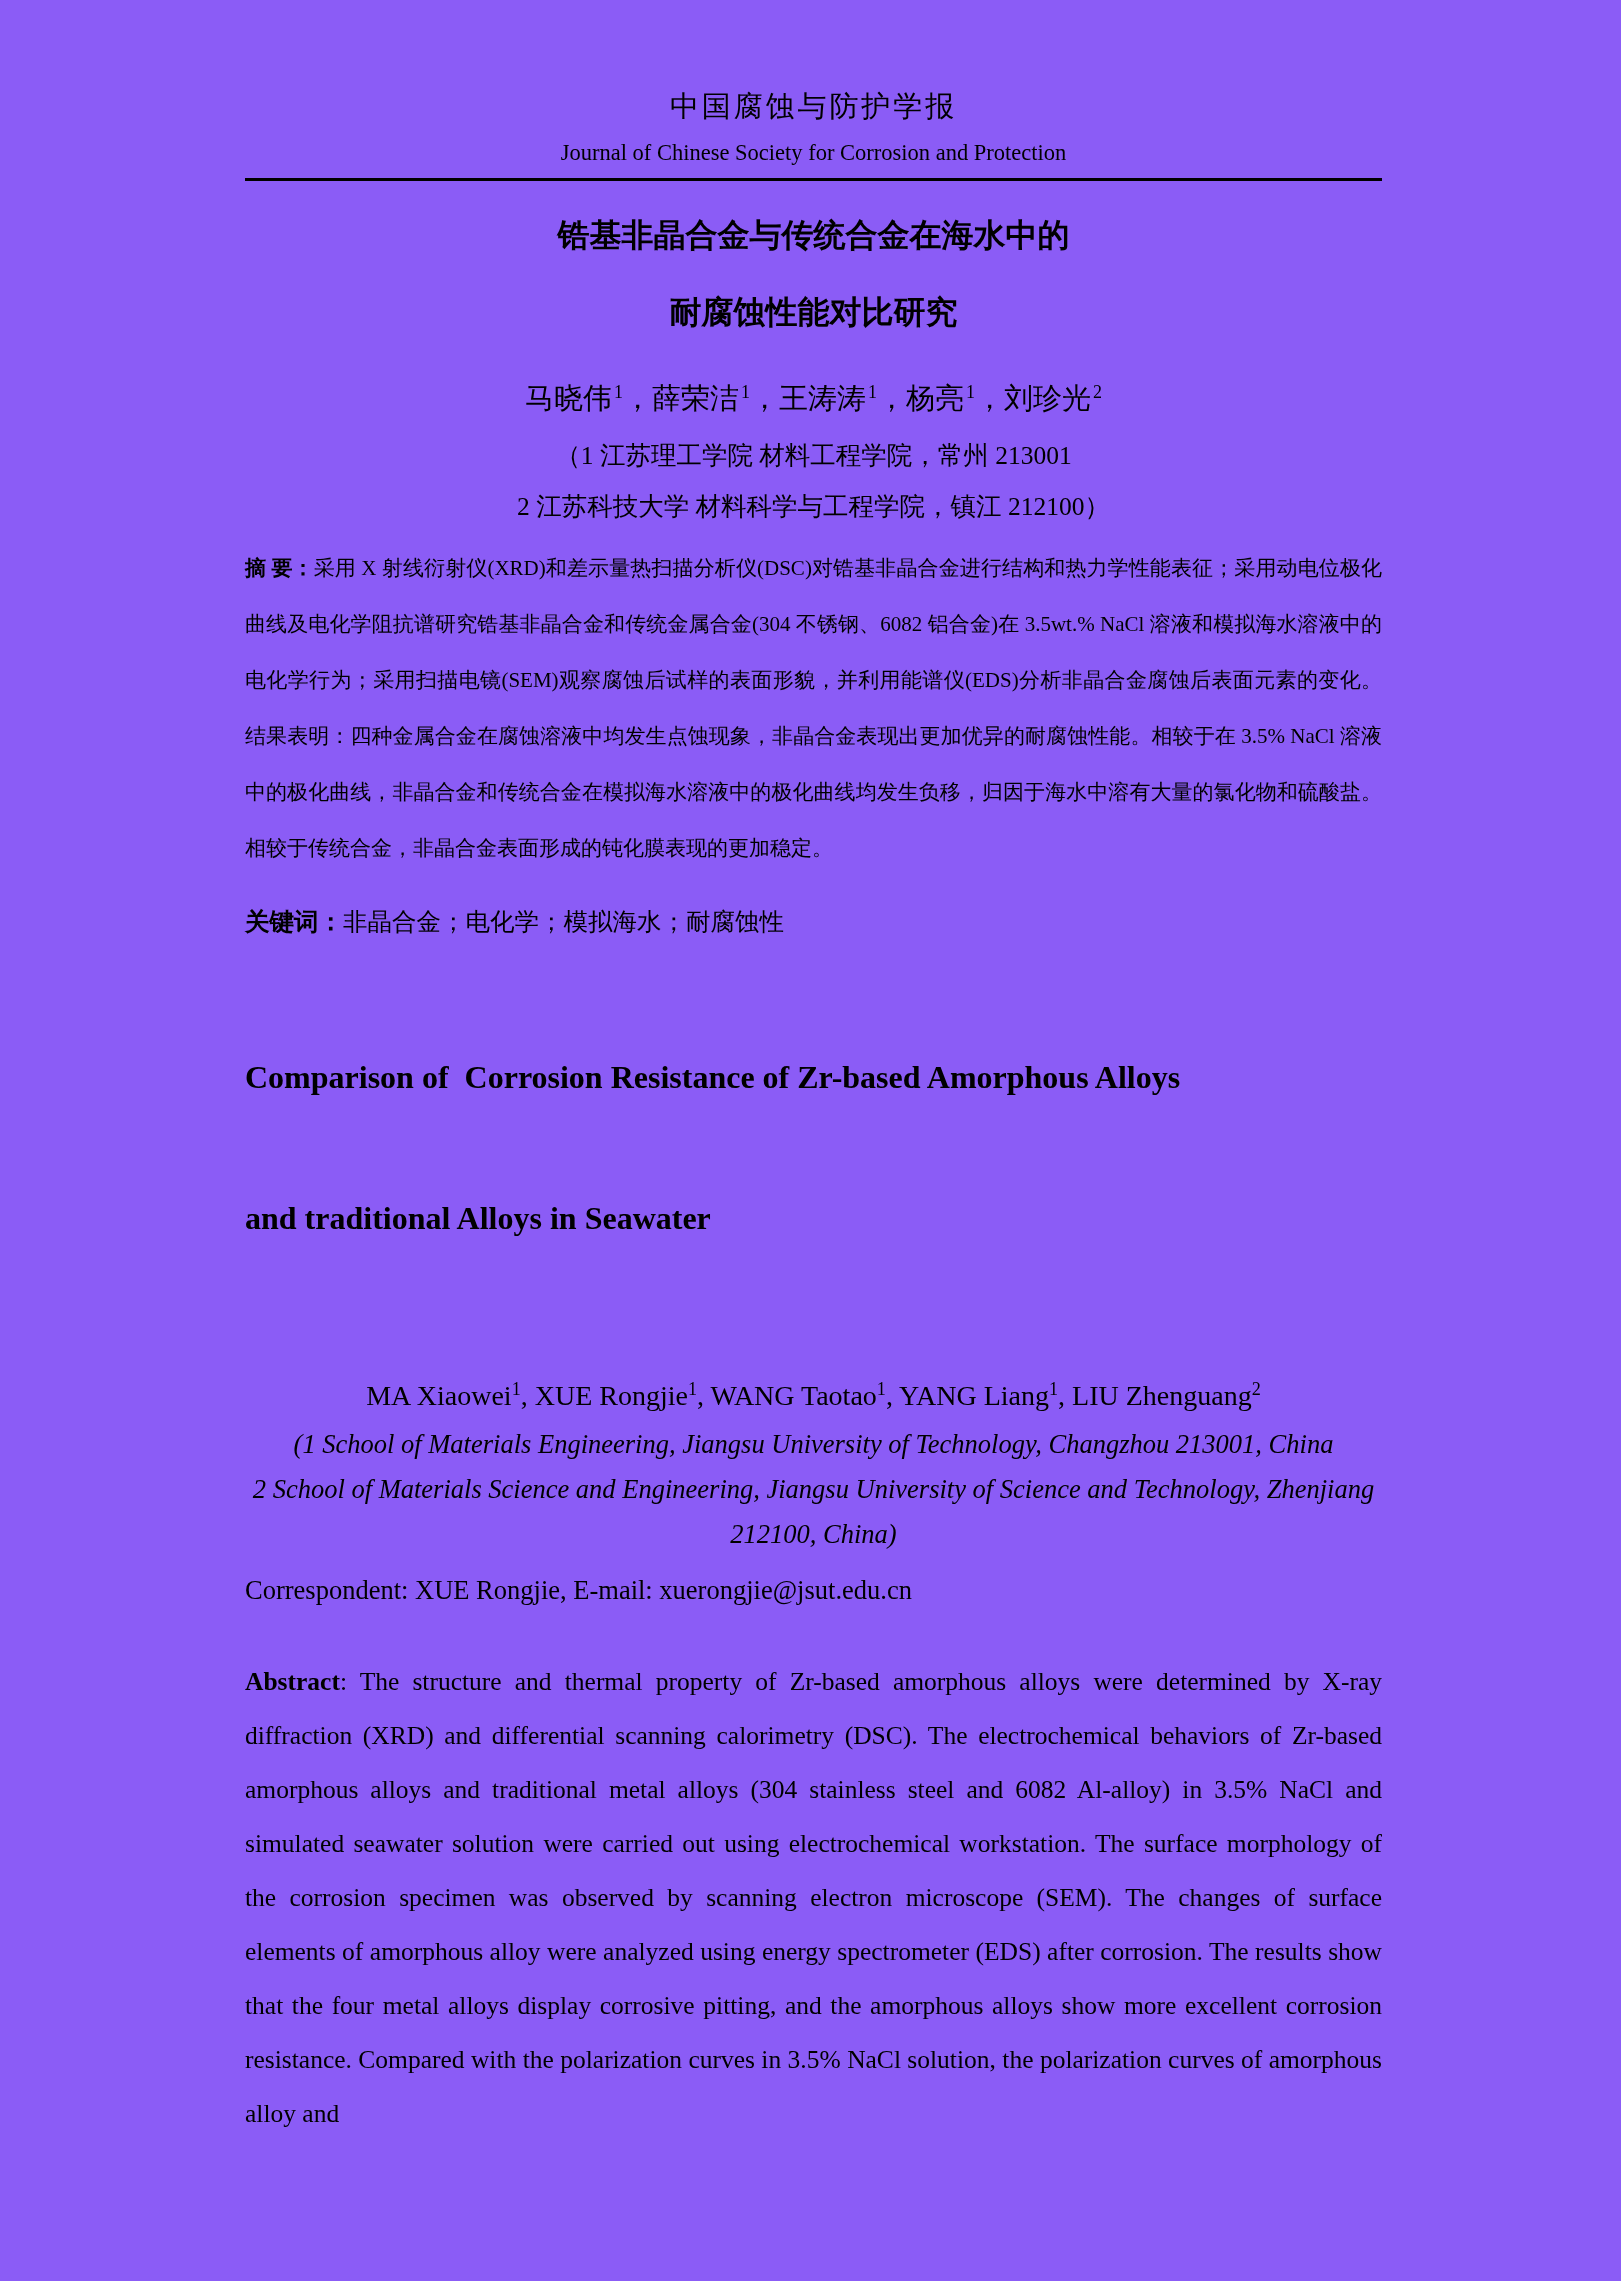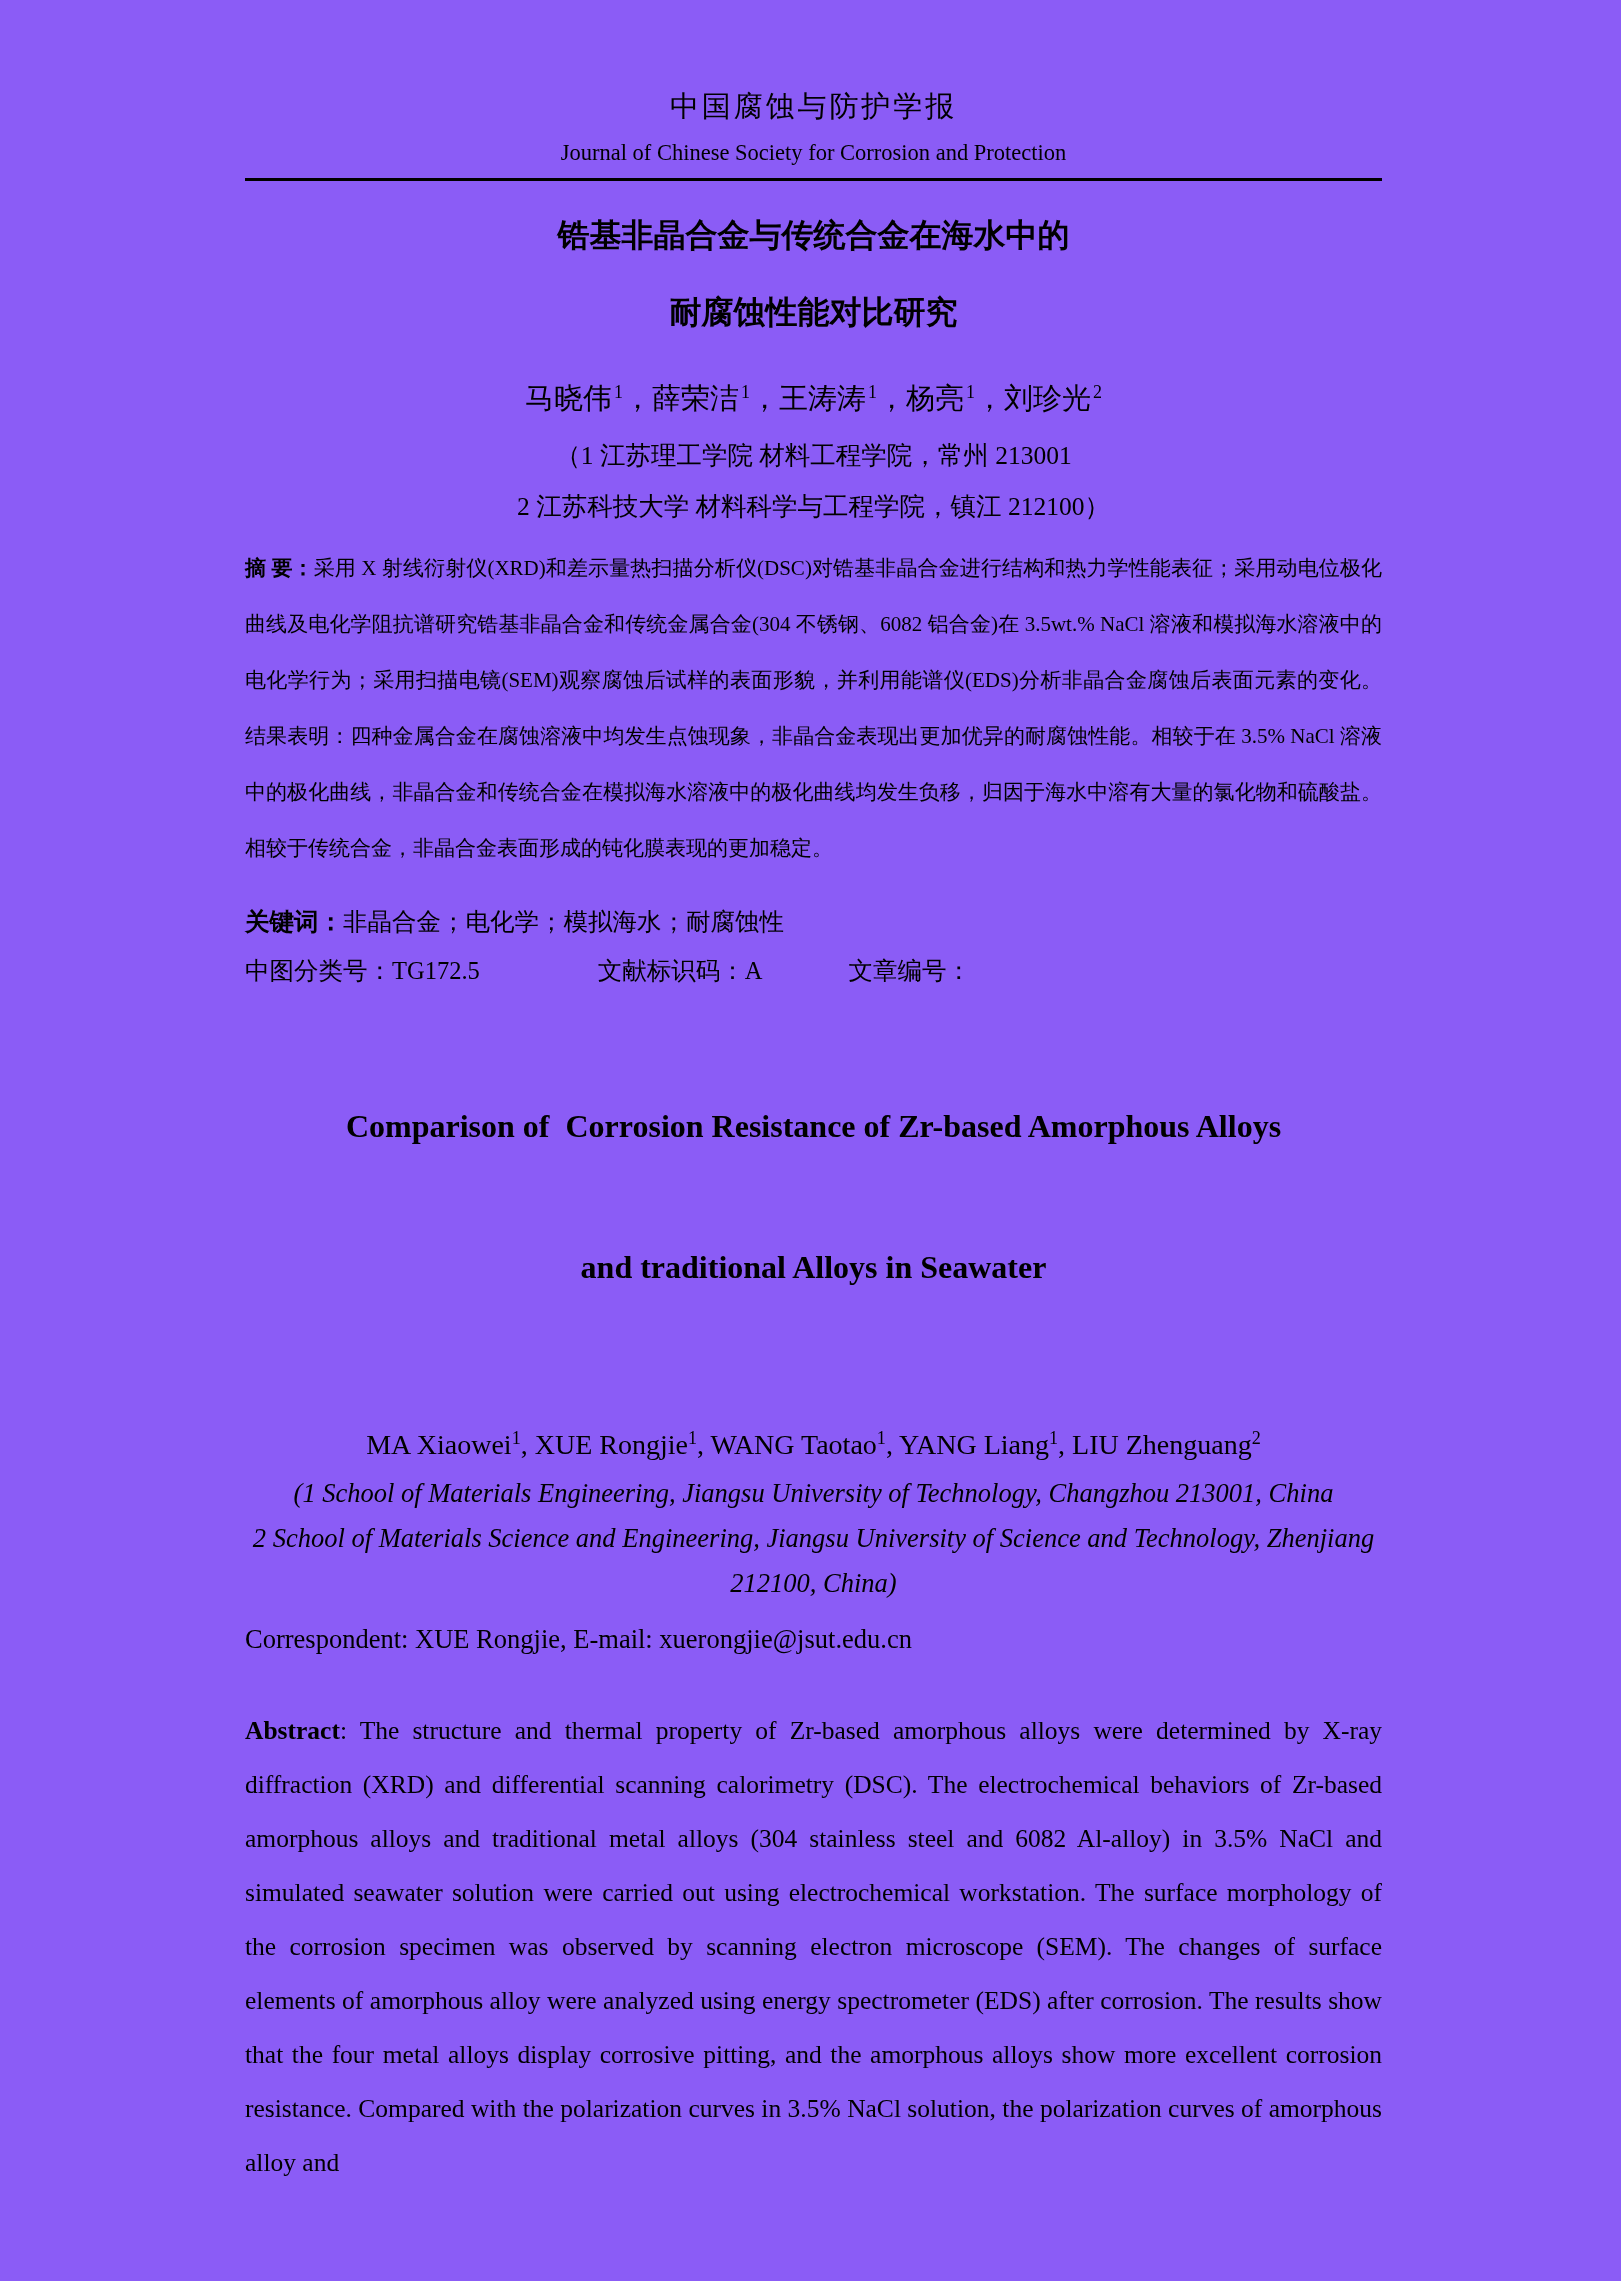--- a/index.html
+++ b/index.html
@@ -34,21 +34,21 @@
     margin-top: 7.8px; font-size: 21px; line-height: 56px;
     text-align: justify;
   }
   .abstract-cn .label, .keywords .label { font-weight: 700; }
 
   .meta-line { font-size: 24.5px; line-height: 49px; }
   .clc-line .seg1 { margin-right: 118px; }
   .clc-line .seg2 { margin-right: 86px; }
 
   .title-en {
-    margin-top: 13.7px; text-align: center; font-weight: 700;
+    margin-top: 13.7px; text-align: left; font-weight: 700;
     font-size: 32px; line-height: 47px; white-space: pre-wrap;
   }
   .authors-en { margin-top: 33px; text-align: center; font-size: 28px; line-height: 41px; }
   .authors-en sup { font-size: 0.65em; }
 
   .affils-en {
     margin-top: 5.9px; text-align: center; font-style: italic;
     font-size: 26.5px; line-height: 45px;
   }
 
@@ -82,21 +82,20 @@
 
     <div class="affils-cn">
       <div>（1 江苏理工学院 材料工程学院，常州 213001</div>
       <div>2 江苏科技大学 材料科学与工程学院，镇江 212100）</div>
     </div>
 
     <p class="abstract-cn"><span class="label">摘 要：</span><span>采用 X 射线衍射仪(XRD)和差示量热扫描分析仪(DSC)对锆基非晶合金进行结构和热力学性能表征；采用动电位极化曲线及电化学阻抗谱研究锆基非晶合金和传统金属合金(304 不锈钢、6082 铝合金)在 3.5wt.% NaCl 溶液和模拟海水溶液中的电化学行为；采用扫描电镜(SEM)观察腐蚀后试样的表面形貌，并利用能谱仪(EDS)分析非晶合金腐蚀后表面元素的变化。结果表明：四种金属合金在腐蚀溶液中均发生点蚀现象，非晶合金表现出更加优异的耐腐蚀性能。相较于在 3.5% NaCl 溶液中的极化曲线，非晶合金和传统合金在模拟海水溶液中的极化曲线均发生负移，归因于海水中溶有大量的氯化物和硫酸盐。相较于传统合金，非晶合金表面形成的钝化膜表现的更加稳定。</span></p>
 
     <div class="meta-line keywords"><span class="label">关键词：</span><span>非晶合金；电化学；模拟海水；耐腐蚀性</span></div>
 
-    <div class="meta-line clc-line"><span class="seg1">中图分类号：TG172.5</span><span class="seg2">文献标识码：A</span><span>文章编号：</span></div>
 
 
     <div class="title-en">
       <div>Comparison of  Corrosion Resistance of Zr-based Amorphous Alloys</div>
       <div>and traditional Alloys in Seawater</div>
     </div>
 
     <div class="authors-en">
       <span><span>MA Xiaowei</span><sup>1</sup><span>, </span></span><span><span>XUE Rongjie</span><sup>1</sup><span>, </span></span><span><span>WANG Taotao</span><sup>1</sup><span>, </span></span><span><span>YANG Liang</span><sup>1</sup><span>, </span></span><span><span>LIU Zhenguang</span><sup>2</sup><span></span></span>
     </div>

